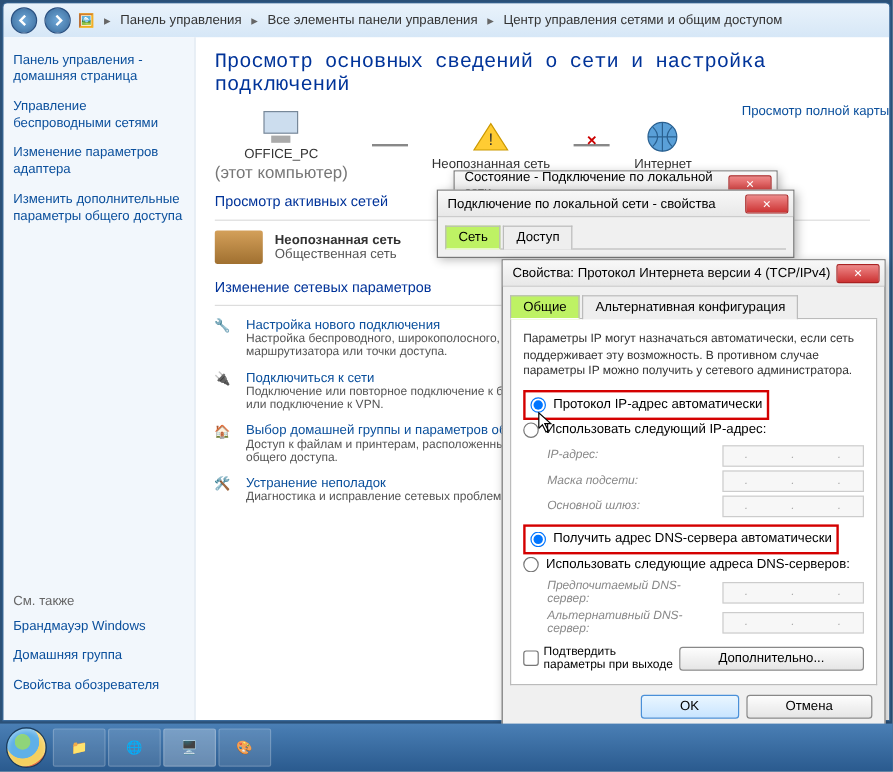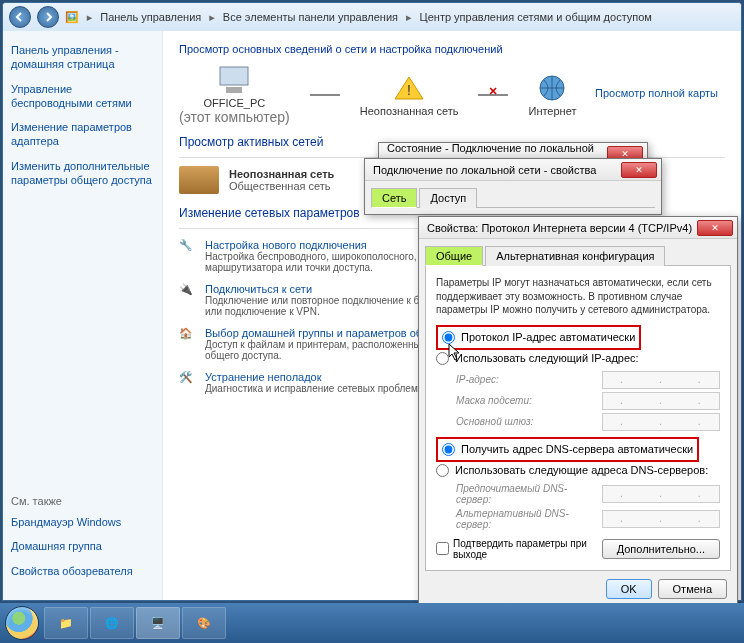--- a/index.html
+++ b/index.html
@@ -9,28 +9,28 @@
 .nav-btn { width: 22px; height: 22px; border-radius: 50%; background: radial-gradient(#6fa8d8,#3a6a9a); border: 1px solid #2a5080; display: flex; align-items: center; justify-content: center; color: #fff; }
 .nav-btn svg { width: 10px; height: 10px; }
 .bc-sep { color: #666; margin: 0 2px; }
 .bc-item { color: #333; }
 .main-content { display: flex; height: calc(100% - 28px); }
 .sidebar { width: 160px; background: #f2f7fc; padding: 12px 8px; display: flex; flex-direction: column; border-right: 1px solid #e0e8f0; }
 .sidebar a { color: #0a4f9c; text-decoration: none; display: block; margin-bottom: 10px; line-height: 1.3; }
 .sidebar .spacer { flex: 1; }
 .sidebar .sect { color: #666; margin-bottom: 8px; font-size: 11px; }
 .content-area { flex: 1; padding: 12px 16px; color: #333; position: relative; }
-.page-title { color: #003399; font-size: 11px; font-weight: normal; margin-bottom: 10px; }
+.page-title { color: #003399; font-size: 17px; font-weight: normal; margin-bottom: 10px; font-family: Liberation Mono, monospace; }
 .net-map { display: flex; align-items: center; gap: 20px; margin: 8px 0 4px 0; }
 .net-node { text-align: center; font-size: 11px; }
 .net-node .ico { width: 40px; height: 30px; margin: 0 auto 2px; }
 .net-conn { width: 30px; height: 2px; background: #888; }
 .net-conn.x { position: relative; }
 .net-conn.x::after { content: "✕"; position: absolute; top: -9px; left: 10px; color: #cc0000; font-weight: bold; }
-.map-link { position: absolute; right: 23px; top: 56px; color: #0a4f9c; margin-left: 16px; }
+.map-link { position: absolute; right: 0; top: 56px; color: #0a4f9c; margin-left: 16px; }
 .sect-head { color: #003399; font-size: 12px; margin: 10px 0 6px 0; }
 .active-net { display: flex; gap: 10px; align-items: center; margin: 4px 0 12px 0; }
 .bench-ico { width: 40px; height: 28px; background: linear-gradient(#d4a05a,#a07030); border-radius: 2px; }
 .net-task { display: flex; gap: 8px; margin: 10px 0; }
 .task-ico { width: 18px; height: 18px; flex-shrink: 0; }
 .task-link { color: #0a4f9c; }
 .task-desc { color: #555; font-size: 10px; }
 hr.sep { border: none; border-top: 1px solid #ddd; margin: 8px 0; }
 
 .dialog { position: absolute; background: #f0f0f0; border: 1px solid #777; box-shadow: 2px 2px 8px rgba(0,0,0,.3); }
@@ -46,21 +46,21 @@
 .radio-group { margin: 6px 0; }
 .radio-row { display: flex; align-items: center; gap: 4px; padding: 2px 0; font-size: 11px; position: relative; }
 .radio-row input { margin-right: 2px; }
 .hl { border: 2px solid #d40000; padding: 2px 4px; display: inline-flex; align-items: center; }
 .ip-grid { margin: 4px 0 4px 20px; font-style: italic; }
 .ip-row { display: flex; align-items: center; margin: 3px 0; }
 .ip-row label { width: 160px; color: #888; font-size: 10px; }
 .ip-field { width: 130px; height: 18px; border: 1px solid #ccc; background: #f7f7f7; display: flex; align-items: center; justify-content: space-around; color: #aaa; font-size: 10px; }
 .ip-field span { padding: 0 4px; }
 .dlg-footer { display: flex; justify-content: flex-end; gap: 6px; padding: 8px 4px 4px; }
-.btn { padding: 3px 14px; border: 1px solid #888; background: linear-gradient(#fdfdfd,#e5e5e5); border-radius: 3px; font-size: 11px; text-align: center; }
+.btn { padding: 3px 32px; border: 1px solid #888; background: linear-gradient(#fdfdfd,#e5e5e5); border-radius: 3px; font-size: 11px; text-align: center; }
 .btn.primary { border: 1px solid #4a90d9; background: linear-gradient(#eaf6ff,#c8e4ff); }
 .checkbox-row { display: flex; align-items: center; gap: 4px; font-size: 10px; }
 .adv-row { display: flex; justify-content: space-between; align-items: center; margin-top: 8px; }
 
 .taskbar { position: absolute; bottom: 0; left: 0; right: 0; height: 40px; background: linear-gradient(#4a7fb5,#2a5a8e); display: flex; align-items: center; padding: 0 2px; gap: 2px; }
 .start-btn { width: 40px; height: 40px; display: flex; align-items: center; justify-content: center; }
 .orb { width: 34px; height: 34px; border-radius: 50%; background: radial-gradient(circle at 40% 35%, #8fd47a 0 22%, #5fb0e8 24% 48%, #f5d060 50% 72%, #e6683c 74% 100%); border: 1px solid #1a3a5a; box-shadow: inset 0 2px 4px rgba(255,255,255,.4); }
 .tb-item { width: 44px; height: 32px; background: rgba(255,255,255,.12); border: 1px solid rgba(255,255,255,.2); border-radius: 2px; display: flex; align-items: center; justify-content: center; }
 .tb-item.active { background: rgba(255,255,255,.28); }
 .cursor-ico { position: absolute; width: 14px; height: 18px; pointer-events: none; }

